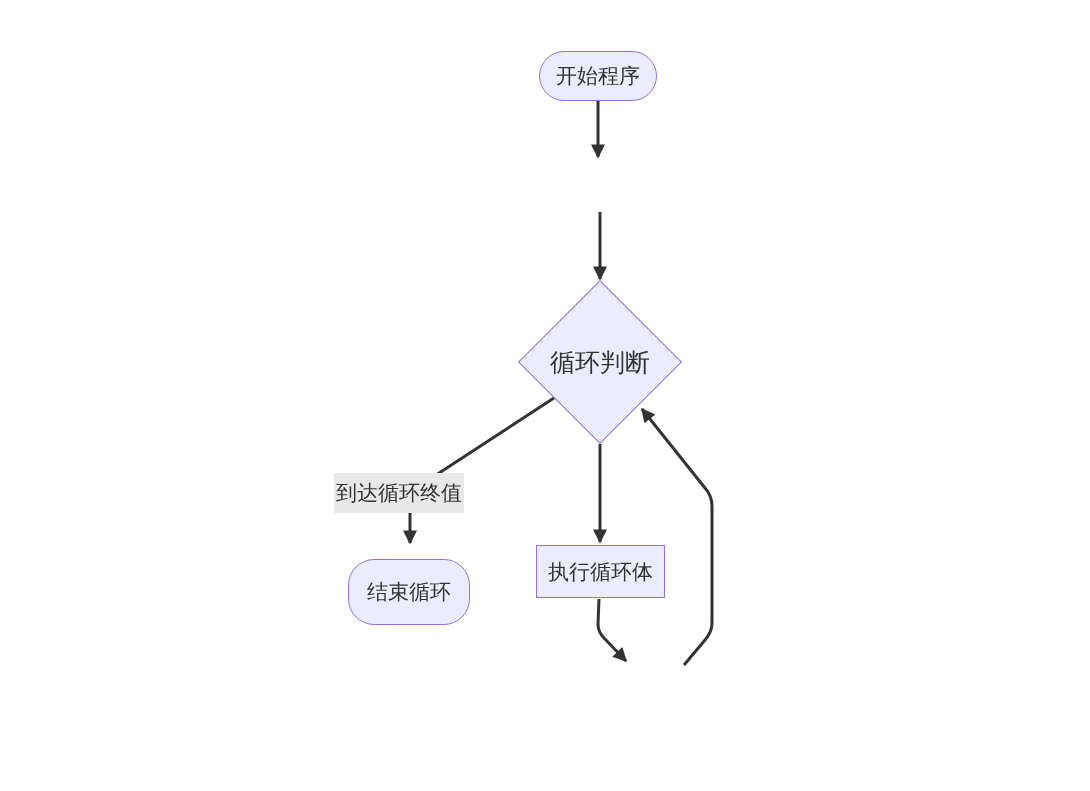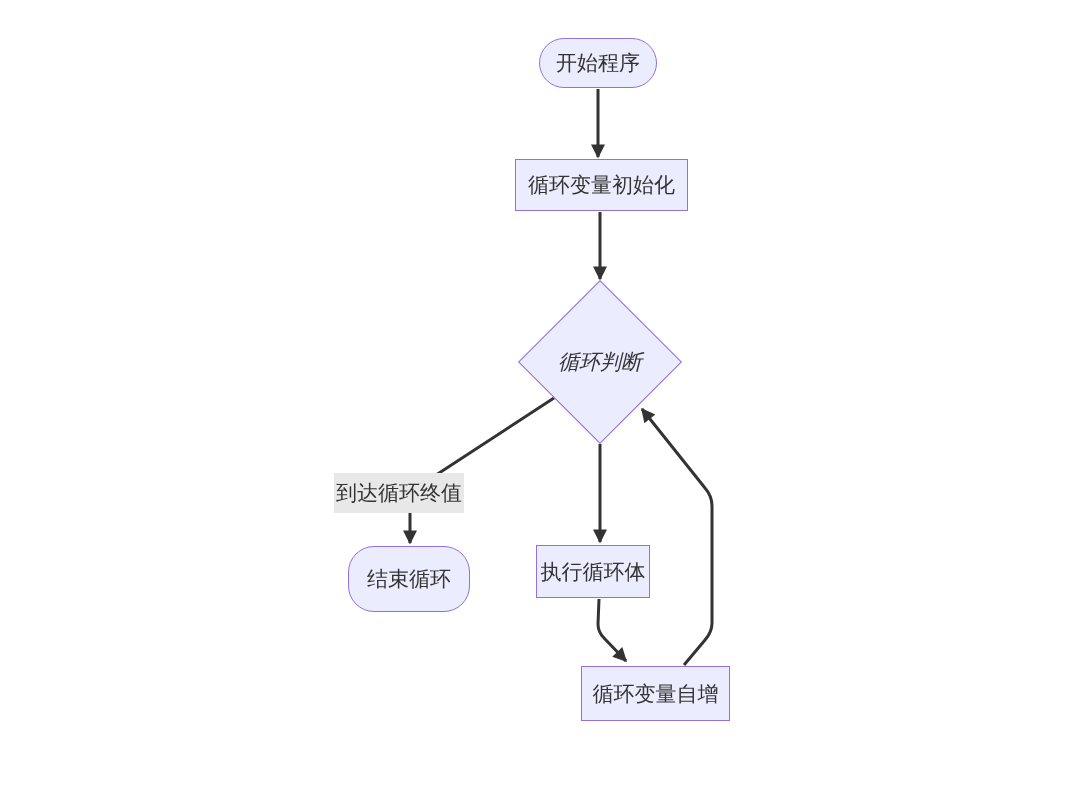--- a/index.html
+++ b/index.html
@@ -36,42 +36,41 @@
     display: flex;
     align-items: center;
     justify-content: center;
     background: var(--node-fill, #ECECFF);
     border: 1.5px solid var(--node-border, #9370DB);
     box-sizing: border-box;
     color: var(--text, #333333);
     font-size: 21px;
     white-space: nowrap;
   }
-  .stadium { border-radius: 26px; }
+  .stadium { border-radius: 26px; margin-top: 13px; }
   .diamond-box {
     position: absolute;
     display: flex;
     align-items: center;
     justify-content: center;
   }
   .diamond-shape {
     position: absolute;
     inset: 0;
     transform: rotate(45deg);
     background: var(--node-fill, #ECECFF);
     border: 1.5px solid var(--node-border, #9370DB);
     box-sizing: border-box;
   }
   .diamond-label {
     position: relative;
     z-index: 1;
     color: var(--text, #333333);
-    font-size: 21px;
+    font-size: 25px;
     white-space: nowrap;
-    font-style: italic;
   }
   .edge-label {
     position: absolute;
     transform: translate(-50%, -50%);
     background: var(--edge-label-bg, #e8e8e8);
     color: var(--text, #333333);
     font-size: 21px;
     line-height: 26px;
     padding: 7px 2px;
     white-space: nowrap;
@@ -94,37 +93,31 @@
     <path class="edge" d="M 557 396 L 433 477 Q 410 491 410 503 L 410 543"></path>
     <path class="edge" d="M 600 444 L 600 542"></path>
     <path class="edge" d="M 599 599 L 598 624 Q 598 632 604 638 L 626 661"></path>
     <path class="edge" d="M 684 665 L 705 640 Q 712 632 712 623 L 712 506 Q 712 496 705 488 L 642 409"></path>
   </svg>
 
   <div class="node stadium" style="left:539px; top:38px; width:118px; height:50px;">
     <span>开始程序</span>
   </div>
 
-  <div class="node" style="left:515px; top:159px; width:173px; height:52px;">
-    <span>循环变量初始化</span>
-  </div>
 
   <div class="diamond-box" style="left:542px; top:304px; width:116px; height:116px;">
     <div class="diamond-shape"></div>
     <span class="diamond-label">循环判断</span>
   </div>
 
   <div class="edge-label" style="left:399px; top:493px;">到达循环终值</div>
 
 
   <div class="node stadium" style="left:348px; top:546px; width:122px; height:66px;">
     <span>结束循环</span>
   </div>
 
-  <div class="node" style="left:536px; top:545px; width:114px; height:53px;justify-content:center;">
+  <div class="node" style="left:536px; top:545px; width:129px; height:53px;justify-content:center;">
     <span>执行循环体</span>
   </div>
 
-  <div class="node" style="left:581px; top:666px; width:149px; height:55px;">
-    <span>循环变量自增</span>
-  </div>
 
 </div>
 
 </body></html>

